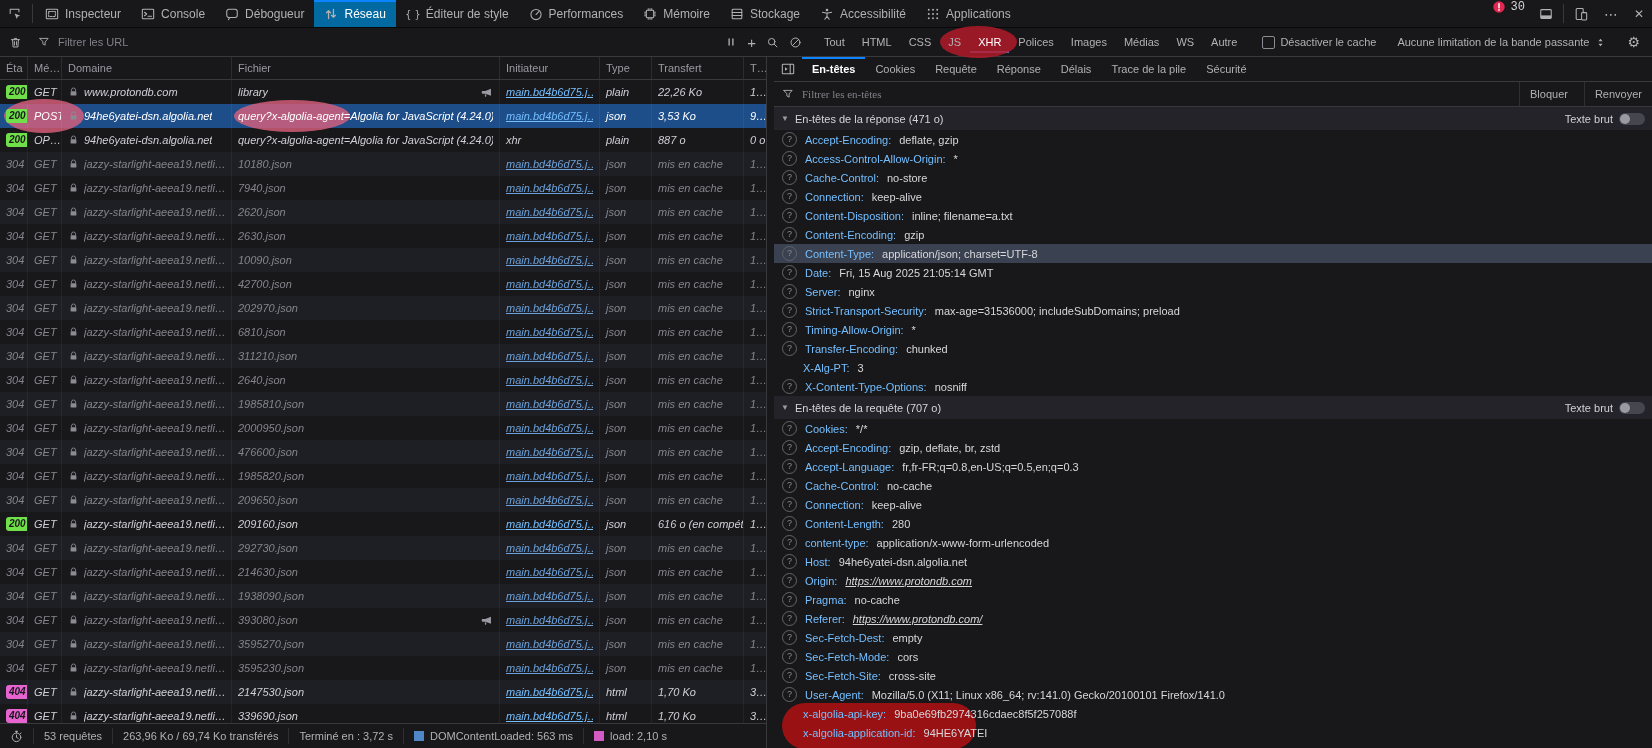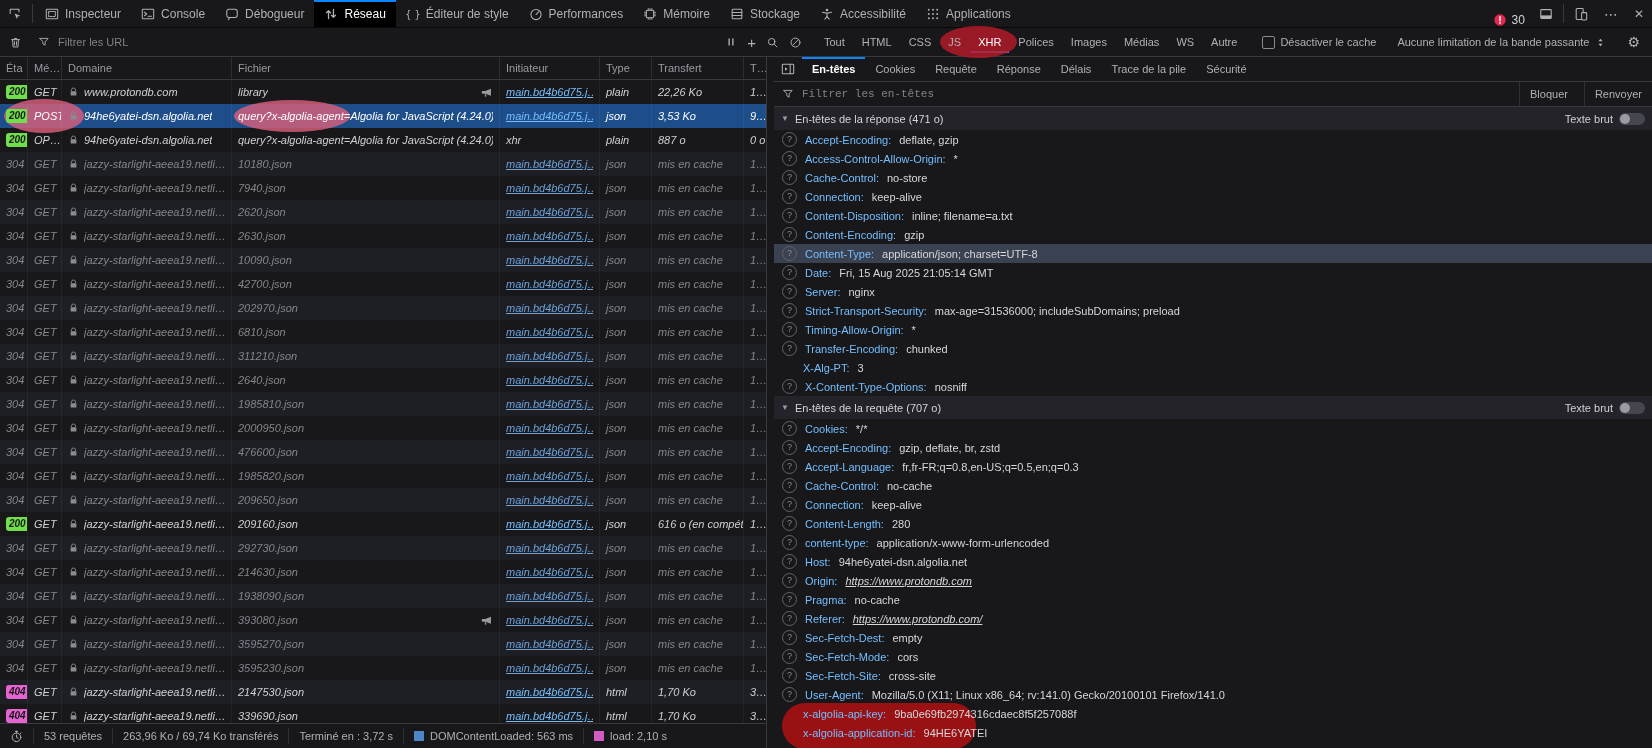--- a/index.html
+++ b/index.html
@@ -4,24 +4,24 @@
 <style>
   html,body{margin:0;padding:0;background:#0c0c0d;}
   #page{width:1652px;height:748px;position:relative;overflow:hidden;background:#18181b;
         font-family:"Liberation Sans","DejaVu Sans",sans-serif;color:#d4d4d8;display:flex;flex-direction:column;}
   svg{display:block}
   .ic{display:inline-flex;align-items:center;justify-content:center;color:#b1b1b3;}
   
   .tabbar{height:27px;display:flex;align-items:stretch;background:#18181b;border-bottom:1px solid #08080a;flex:none;}
   .tabbar .tool{display:flex;align-items:center;padding:0 8px;cursor:pointer;}
   .tab{display:flex;align-items:center;gap:6px;padding:0 10px;font-size:12px;color:#b1b1b3;cursor:pointer;position:relative;}
-  .tab.sel{color:#fff;box-shadow:inset 0 2px 0 #0a84ff;background:#000000;}
+  .tab.sel{color:#fff;box-shadow:inset 0 2px 0 #0a84ff;background:#0369a1;}
   .vsep{width:1px;background:#38383d;margin:4px 2px;flex:none;}
   .spacer{flex:1}
-  .errcount{display:flex;align-items:flex-end;gap:5px;font-size:12px;color:#d4d4d8;padding:0 6px;}
+  .errcount{display:flex;align-items:flex-start;gap:5px;font-size:12px;color:#d4d4d8;padding:0 6px;font-family:Liberation Mono, monospace;}
   
   .toolbar2{height:28px;display:flex;align-items:center;background:#18181b;border-bottom:1px solid #38383d;padding:0 4px;font-size:11px;flex:none;}
   .tbtn{display:flex;align-items:center;justify-content:center;padding:0 5px;height:24px;cursor:pointer;background:none;border:none;color:#b1b1b3;}
   .urlfilter{flex:1;display:flex;align-items:center;gap:6px;padding-left:6px;}
   .urlfilter input{flex:1;background:transparent;border:none;outline:none;color:#d4d4d8;font-size:11px;font-family:inherit;}
   .urlfilter input::placeholder{color:#818189;}
   .plus{font-size:15px;color:#b1b1b3;}
   .fbtns{display:flex;align-items:center;gap:1px;margin:0 4px;}
   .fbtn{position:relative;background:none;border:none;color:#b1b1b3;font-size:11px;font-family:inherit;padding:4px 8px 5px;cursor:pointer;}
   .fbtn .z{position:relative;z-index:3;}
@@ -60,21 +60,21 @@
   .sgroup{display:flex;align-items:center;gap:6px;padding:0 10px;border-right:1px solid #2f2f36;height:16px;}
   .sgroup:last-child{border-right:none;}
   .sq{width:10px;height:10px;flex:none;}
   
   .detailpane{flex:1;display:flex;flex-direction:column;min-width:0;min-height:0;background:#18181b;}
   .dtabs{height:24px;flex:none;display:flex;align-items:stretch;border-bottom:1px solid #38383d;}
   .dtab{display:flex;align-items:center;padding:0 10px;font-size:11px;color:#b1b1b3;cursor:pointer;background:none;border:none;font-family:inherit;}
   .dtab.sel{color:#fff;box-shadow:inset 0 2px 0 #0a84ff;font-weight:700;}
   .dtabicon{display:flex;align-items:center;padding:0 7px;cursor:pointer;}
   .dfilter{height:24px;flex:none;display:flex;align-items:center;border-bottom:1px solid #38383d;padding-left:8px;gap:6px;}
-  .dfilter input{flex:1;background:transparent;border:none;outline:none;color:#d4d4d8;font-size:11px;font-family:Liberation Mono, monospace;min-width:0;}
+  .dfilter input{flex:1;background:transparent;border:none;outline:none;color:#d4d4d8;font-size:11px;font-family:Liberation Serif, serif;min-width:0;}
   .dfilter input::placeholder{color:#818189;}
   .dfbtn{font-size:11px;color:#b1b1b3;padding:0 10px;height:100%;display:flex;align-items:center;border-left:1px solid #2f2f36;background:none;font-family:inherit;border-top:none;border-right:none;border-bottom:none;cursor:pointer;}
   .dcontent{flex:1;min-height:0;overflow:hidden;position:relative;}
   .secbar{height:23px;display:flex;align-items:center;background:#232329;padding:0 7px;gap:6px;font-size:11px;color:#d4d4d8;cursor:pointer;}
   .tri{font-size:8px;color:#9a9aa2;}
   .rawwrap{margin-left:auto;display:flex;align-items:center;gap:6px;color:#cfcfd6;}
   .toggle{width:26px;height:12px;border-radius:7px;background:#46464f;position:relative;cursor:pointer;}
   .knob{width:10px;height:10px;border-radius:50%;background:#9a9aa2;position:absolute;left:1px;top:1px;}
   .hrow{height:19px;display:flex;align-items:center;padding-left:8px;gap:8px;font-size:11px;white-space:nowrap;overflow:hidden;cursor:default;}
   .hrow.hl{background:#3a4150;}

